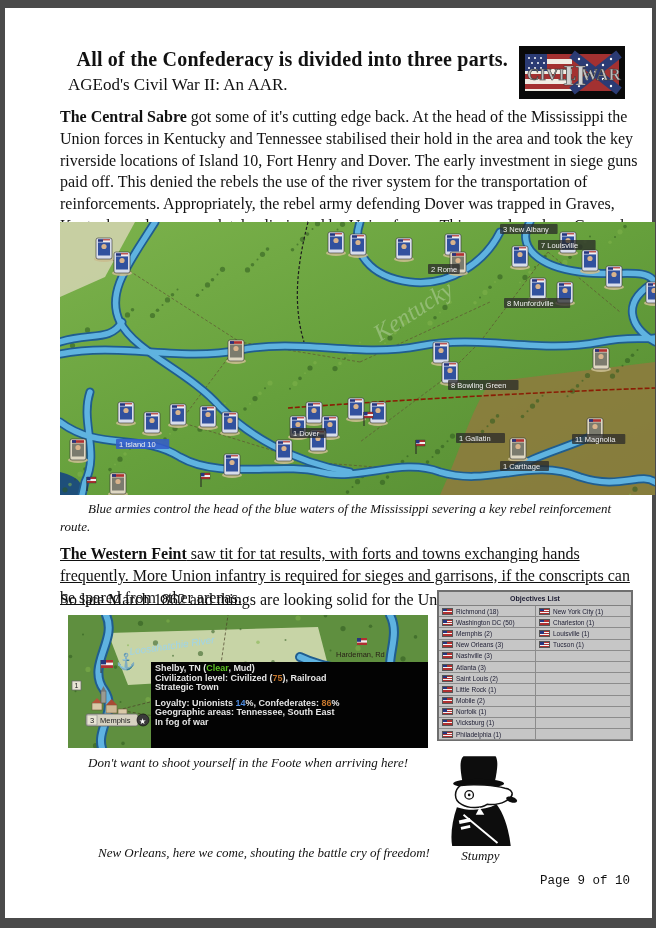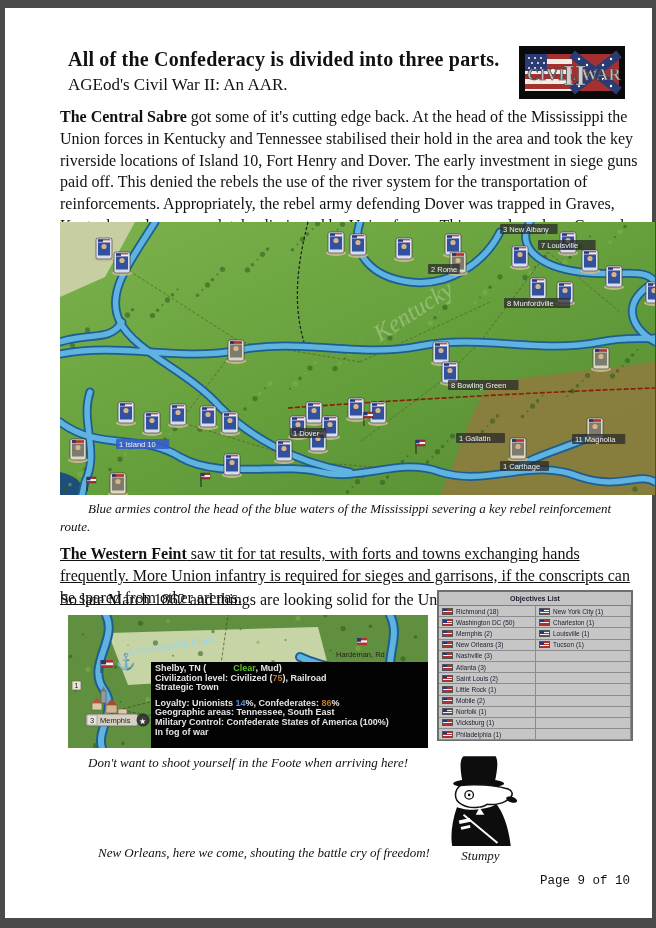--- a/index.html
+++ b/index.html
@@ -16,21 +16,21 @@
   .small-cap{font-style:italic;font-size:13px;}
   .pagenum{font-size:12.5px;font-family:Liberation Mono, monospace;}
   
   .shot{position:absolute;overflow:hidden;}
   svg{display:block;}
   .map-label-text{font-family:"Liberation Sans",sans-serif;}
   
   .tooltip{position:absolute;left:83px;top:47px;width:277px;height:86px;background:#030303;
            font-family:"Liberation Sans",sans-serif;font-weight:bold;font-size:9px;
            line-height:9.6px;padding:2px 0 0 4px;box-sizing:border-box;}
-  .tt-w{color:#e4e4e4;} .tt-g{color:#5dc324;margin-left:27px;} .tt-o{color:#c5762c;} .tt-b{color:#4f8de0;}
+  .tt-w{color:#e4e4e4;} .tt-g{color:#5dc324;} .tt-o{color:#c5762c;} .tt-b{color:#4f8de0;}
   .tt-line{white-space:nowrap;}
   .tt-blank{height:6px;}
   
   .obj{position:absolute;left:432px;top:582px;width:196px;height:151px;background:#b9b9b9;
        border:2px solid #6e6e6e;box-shadow:inset 0 0 0 1px #dcdcdc;box-sizing:border-box;
        font-family:"Liberation Sans",sans-serif;color:#1d1d33;}
   .obj-header{height:13px;display:flex;align-items:center;justify-content:center;
               font-size:7px;font-weight:bold;border-bottom:1px solid #808080;background:#c3c3c3;}
   .obj-row{display:grid;grid-template-columns:97px 95px;height:11.2px;}
   .obj-cell{display:flex;align-items:center;gap:3px;padding-left:3px;font-size:6.5px;
@@ -39,21 +39,21 @@
   .flag{width:11px;height:7px;position:relative;flex:0 0 auto;border:.5px solid #555;box-sizing:border-box;}
   .flag-usa{background:repeating-linear-gradient(#b03030 0 1px,#f5f5f5 1px 2px);}
   .flag-csa{background:linear-gradient(#b03030 0 33%,#f5f5f5 33% 66%,#b03030 66%);}
   .flag .canton{position:absolute;left:0;top:0;width:45%;height:55%;background:#26357e;}
 </style>
 </head>
 <body>
 
 <div class="page">
 
-  <div class="abs title" style="left:63px;top:40px;width:440px;">All of the Confederacy is divided into three parts.</div>
+  <div class="abs title" style="left:63px;top:40px;width:440px;text-align:right;">All of the Confederacy is divided into three parts.</div>
   <div class="abs subtitle" style="left:63px;top:67px;">AGEod's Civil War II: An AAR.</div>
 
   <div class="abs" style="left:514px;top:38px;">
     <svg width="106" height="53" viewBox="0 0 106 53">
       <rect x="0" y="0" width="106" height="53" fill="#0a0a0a"></rect>
       <g>
         <rect x="6" y="8" width="47" height="37" fill="#f0ede4"></rect>
         <g fill="#a33131">
           <rect x="6" y="8" width="47" height="5"></rect>
             <rect x="6" y="18" width="47" height="5"></rect>
@@ -819,21 +819,20 @@
       </g>
     </svg>
 
     <div class="tooltip" id="tooltip">
         <div class="tt-line"><span class="tt-w">Shelby, TN (</span><span class="tt-g">Clear</span><span class="tt-w">, Mud)</span></div>
         <div class="tt-line"><span class="tt-w">Civilization level: Civilized (</span><span class="tt-o">75</span><span class="tt-w">), Railroad</span></div>
         <div class="tt-line"><span class="tt-w">Strategic Town</span></div>
         <div class="tt-blank"></div>
         <div class="tt-line"><span class="tt-w">Loyalty: Unionists </span><span class="tt-b">14</span><span class="tt-w">%, Confederates: </span><span class="tt-o">86</span><span class="tt-w">%</span></div>
         <div class="tt-line"><span class="tt-w">Geographic areas: Tennessee, South East</span></div>
-        <div class="tt-line"><span class="tt-w">Military Control: Confederate States of America (100%)</span></div>
         <div class="tt-line"><span class="tt-w">In fog of war</span></div>
       </div>
   </div>
 
   <div class="obj" id="objectives">
     <div class="obj-header">Objectives List</div>
     <div id="obj-rows">
         <div class="obj-row">
           <div class="obj-cell">
             <span class="flag flag-csa">

